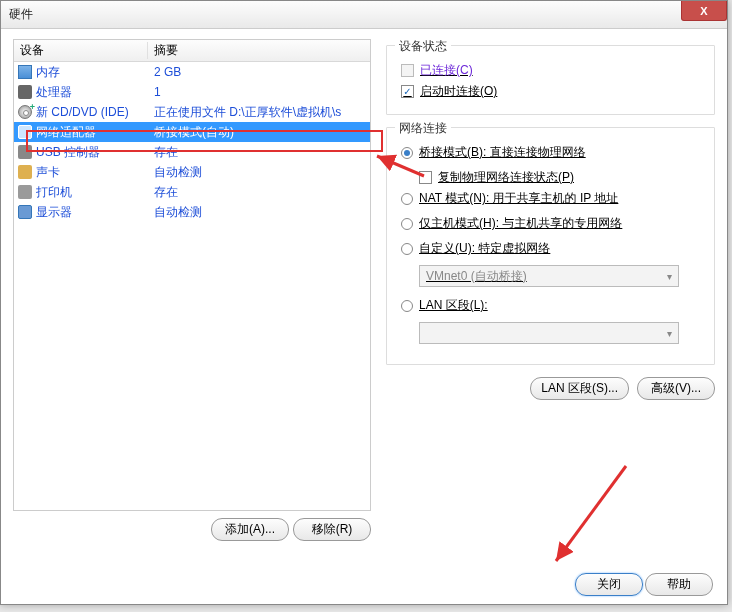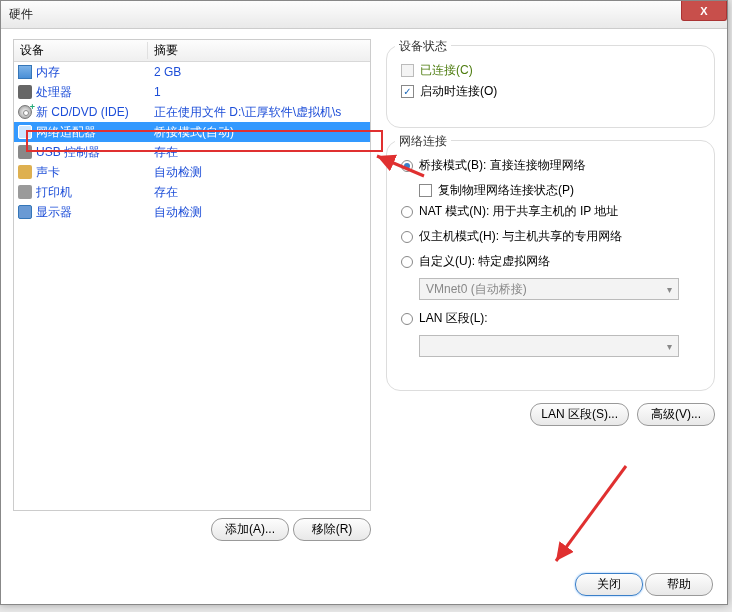--- a/index.html
+++ b/index.html
@@ -142,24 +142,25 @@
     }
     .btn.small { min-width: 68px; }
 
     .right-panel {
       flex: 1;
       padding-top: 6px;
       position: relative;
     }
     .group {
       border: 1px solid #ddd;
-      border-radius: 14px;
-      padding: 12px 10px 23px 10px;
+      border-radius: 1px;
+      padding: 12px 10px 10px 10px;
       margin-bottom: 12px;
       position: relative;
+      text-decoration: underline;
     }
     .group-title {
       position: absolute;
       top: -8px;
       left: 8px;
       background: #fff;
       padding: 0 4px;
       font-size: 12px;
       color: #333;
     }
@@ -323,21 +324,21 @@
           <button class="btn">添加(A)...</button>
           <button class="btn">移除(R)</button>
         </div>
       </div>
 
       <div class="right-panel">
         <div class="group">
           <div class="group-title">设备状态</div>
           <div class="check-row">
             <span class="checkbox disabled"></span>
-            <span style="color:#4d7c0f">已连接(C)</span>
+            <span style="color:#6d28d9">已连接(C)</span>
           </div>
           <div class="check-row">
             <span class="checkbox checked"></span>
             <span>启动时连接(O)</span>
           </div>
         </div>
 
         <div class="group group-network">
           <div class="group-title">网络连接</div>
 

